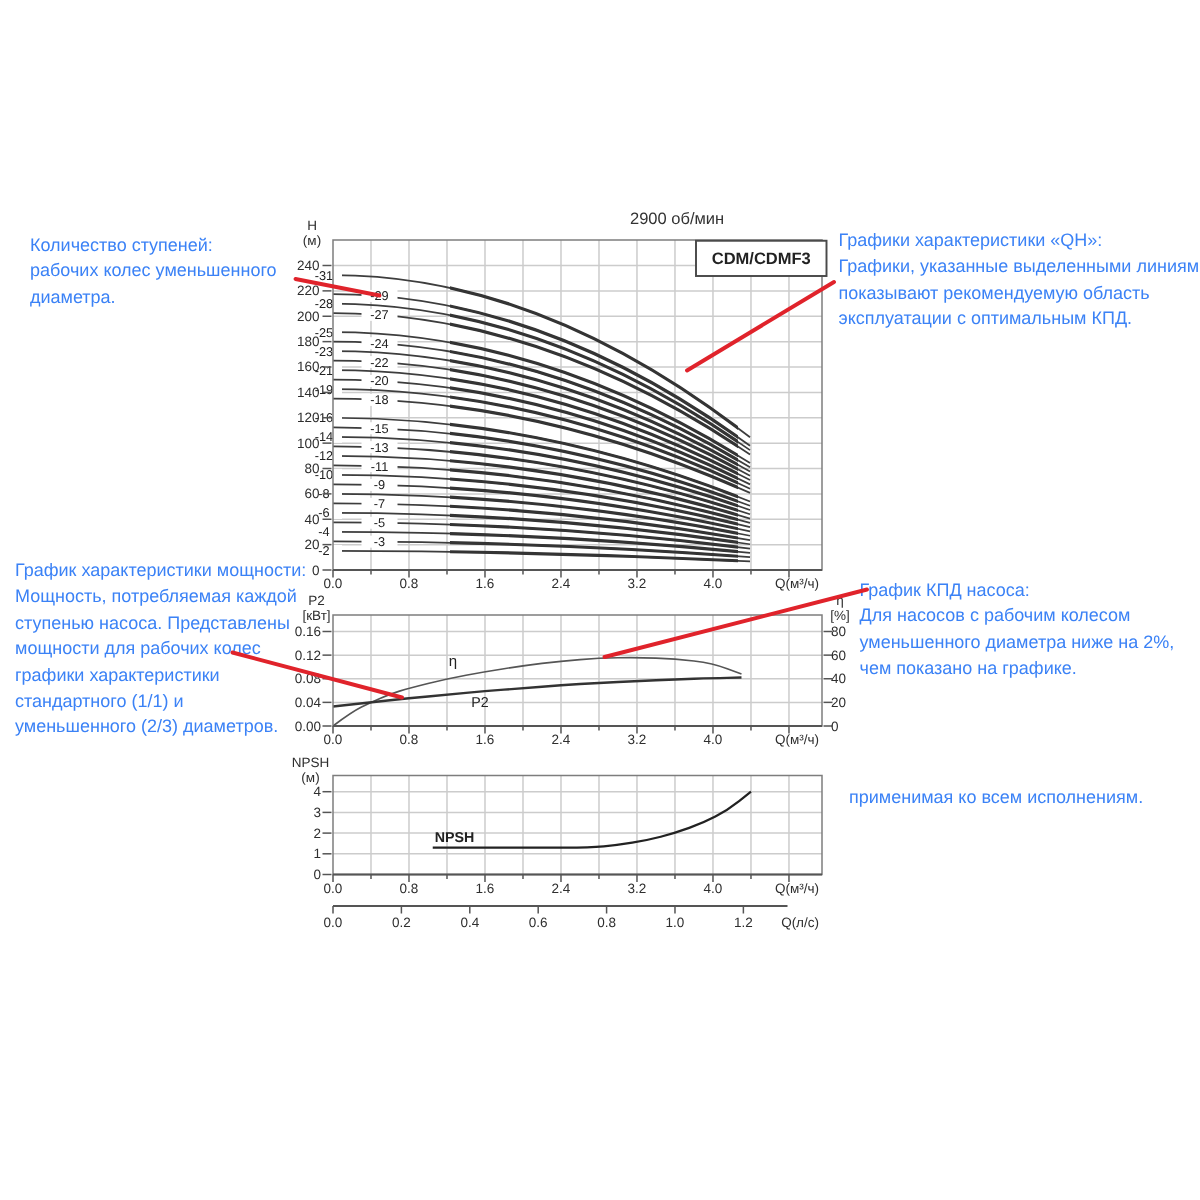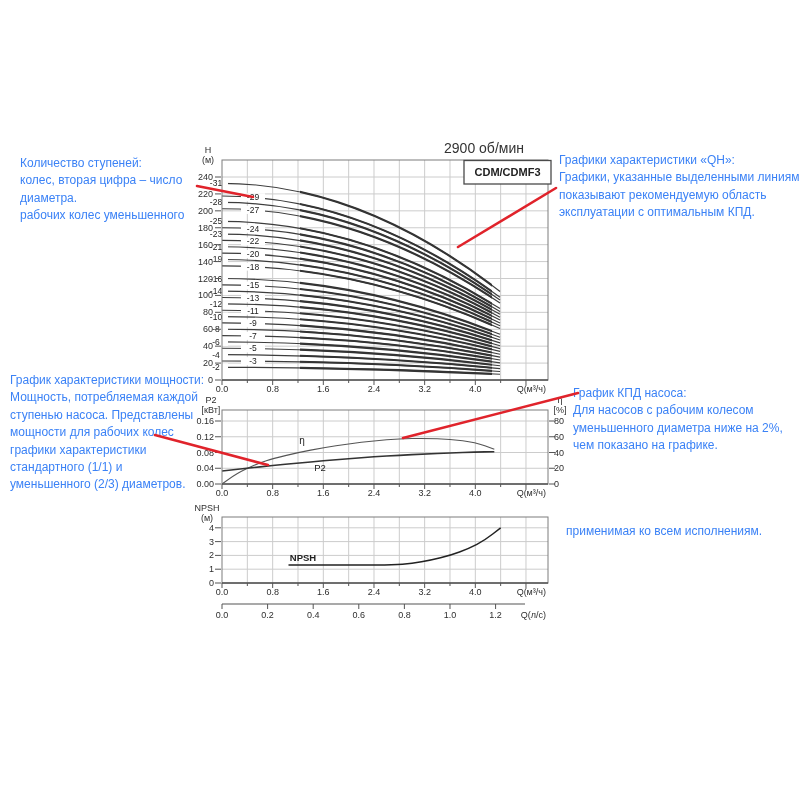--- a/index.html
+++ b/index.html
@@ -1,32 +1,31 @@
 <!DOCTYPE html>
 <html><head>
 <meta charset="utf-8">
 <style>
   html,body{margin:0;padding:0;background:#ffffff;}
   .page{position:relative;width:800px;height:800px;background:#fff;overflow:hidden;
         font-family:"Liberation Sans",sans-serif;}
   .ann{position:absolute;font-size:12px;line-height:17.4px;color:#3b82f6;white-space:nowrap;}
-  .rpm{position:absolute;left:420px;top:140px;width:128px;text-align:center;
-       font-size:14px;color:#333;}
+  .rpm{position:absolute;left:420px;top:140px;width:128px;text-align:left;
+       font-size:11px;color:#333;}
   svg.overlay{position:absolute;left:0;top:0;pointer-events:none;}
 </style>
 </head>
 <body>
 
 <div class="page">
 
   <div class="ann" style="left:20px;top:155px;">
       <div>Количество ступеней:</div>
-      <div>колес, вторая цифра – число</div>
+      <div>рабочих колес уменьшенного</div>
       <div>диаметра.</div>
-      <div>рабочих колес уменьшенного</div>
     </div>
 
   <div class="ann" style="left:559px;top:152px;">
       <div>Графики характеристики «QH»:</div>
       <div>Графики, указанные выделенными линиями,</div>
       <div>показывают рекомендуемую область</div>
       <div>эксплуатации с оптимальным КПД.</div>
     </div>
 
   <div class="ann" style="left:10px;top:372px;">

